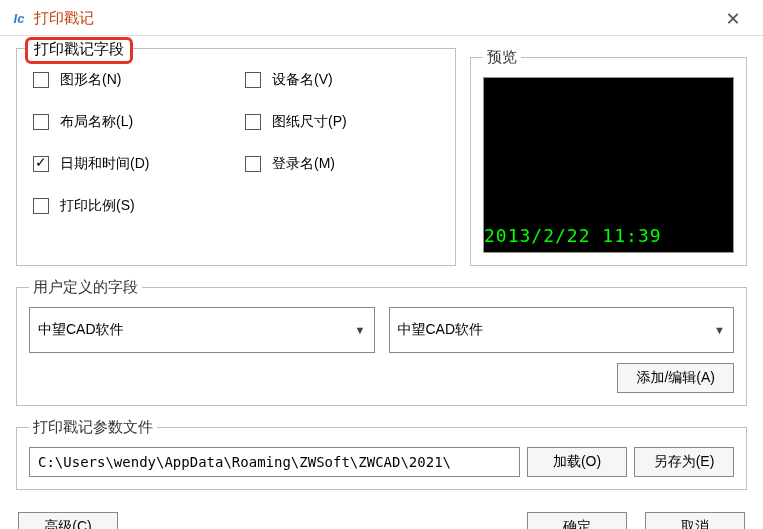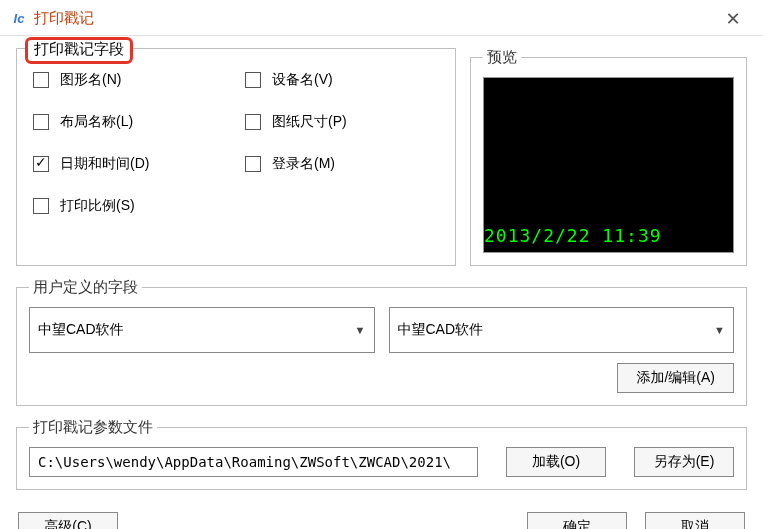--- a/index.html
+++ b/index.html
@@ -166,21 +166,21 @@
   .btn-row-right {
     display: flex;
     justify-content: flex-end;
     margin-top: 10px;
   }
   .param-group {
     width: 100%;
   }
   .param-row {
     display: flex;
-    gap: 28px;
+    gap: 7px;
     align-items: center;
   }
   .path-input {
     flex: 1;
     height: 30px;
     border: 1px solid #888;
     padding: 0 8px;
     font-family: "Consolas", monospace;
     font-size: 14px;
   }

